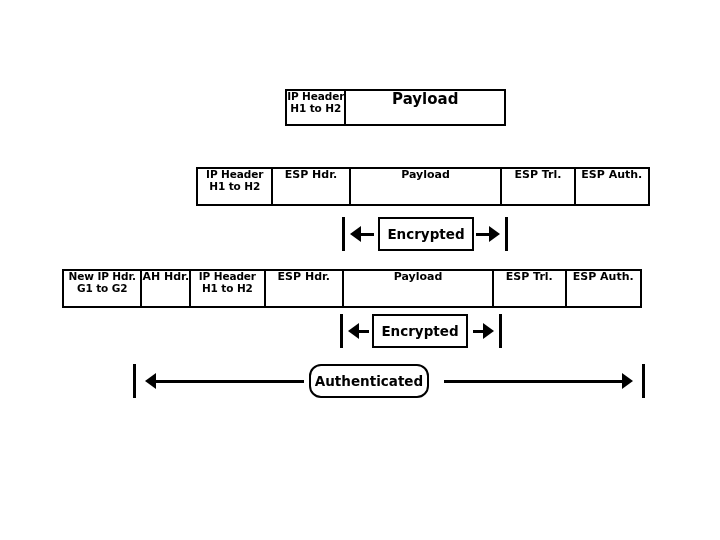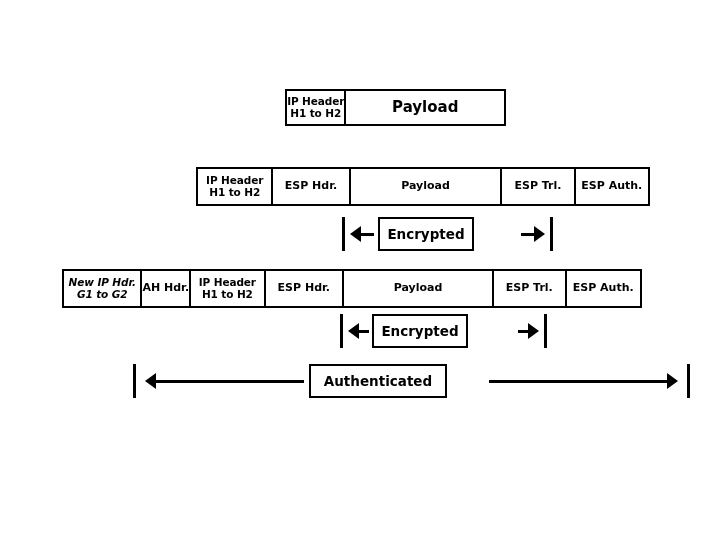--- a/index.html
+++ b/index.html
@@ -28,21 +28,20 @@
     position: absolute;
     display: flex;
     border: 2px solid #000;
     box-sizing: border-box;
     background: #fff;
   }
   .field {
     box-sizing: border-box;
     border-right: 2px solid #000;
     display: flex;
-    align-items: center;
     justify-content: center;
     text-align: center;
     line-height: 1.12;
     font-weight: bold;
     overflow: hidden;
     white-space: nowrap;
   }
   .field:last-child { border-right: none; }
 
   .field .two-line {
@@ -67,21 +66,20 @@
 
   
   #row-tunnel {
     left: 62px; top: 269px; width: 580px; height: 39px;
   }
 
   
   .span-bracket {
     position: absolute;
     height: 34px;
-    padding-left: 45px;
   }
   .tick {
     position: absolute;
     top: 0;
     width: 3px;
     height: 34px;
     background: #000;
   }
   .tick.left  { left: 0; }
   .tick.right { right: 0; }
@@ -128,21 +126,21 @@
   
   #bracket-encrypted-2 { left: 340px; top: 314px; width: 162px; }
   #bracket-encrypted-2 .span-label { left: 32px; width: 96px; }
   #bracket-encrypted-2 .arrow-line.l { left: 12px;  width: 17px; }
   #bracket-encrypted-2 .arrow-head.l { left: 8px; }
   #bracket-encrypted-2 .arrow-line.r { right: 12px; width: 17px; }
   #bracket-encrypted-2 .arrow-head.r { right: 8px; }
 
   
   #bracket-authenticated { left: 133px; top: 364px; width: 512px; }
-  #bracket-authenticated .span-label { left: 176px; width: 138px; }
+  #bracket-authenticated .span-label { left: 176px; width: 120px; border-radius: 12px; }
   #bracket-authenticated .arrow-line.l { left: 16px;  width: 155px; }
   #bracket-authenticated .arrow-head.l { left: 12px; }
   #bracket-authenticated .arrow-line.r { right: 16px; width: 185px; }
   #bracket-authenticated .arrow-head.r { right: 12px; }
 </style>
 </head>
 <body>
 
 <div id="diagram">
 
@@ -185,21 +183,21 @@
     <div class="arrow-line l"></div>
     <div class="arrow-head left l"></div>
     <div class="arrow-line r"></div>
     <div class="arrow-head right r"></div>
     <div class="span-label">
       <span>Encrypted</span>
     </div>
   </div>
 
   <div class="packet-row" id="row-tunnel">
-    <div class="field sz-sm" style="width:79px;font-style:italic;">
+    <div class="field sz-sm" style="width:79px;">
       <span>
         <span class="two-line">New IP Hdr.</span>
         <span class="two-line">G1 to G2</span>
       </span>
     </div>
     <div class="field sz-md" style="width:49px;">
       <span>AH Hdr.</span>
     </div>
     <div class="field sz-sm" style="width:75px;">
       <span>

